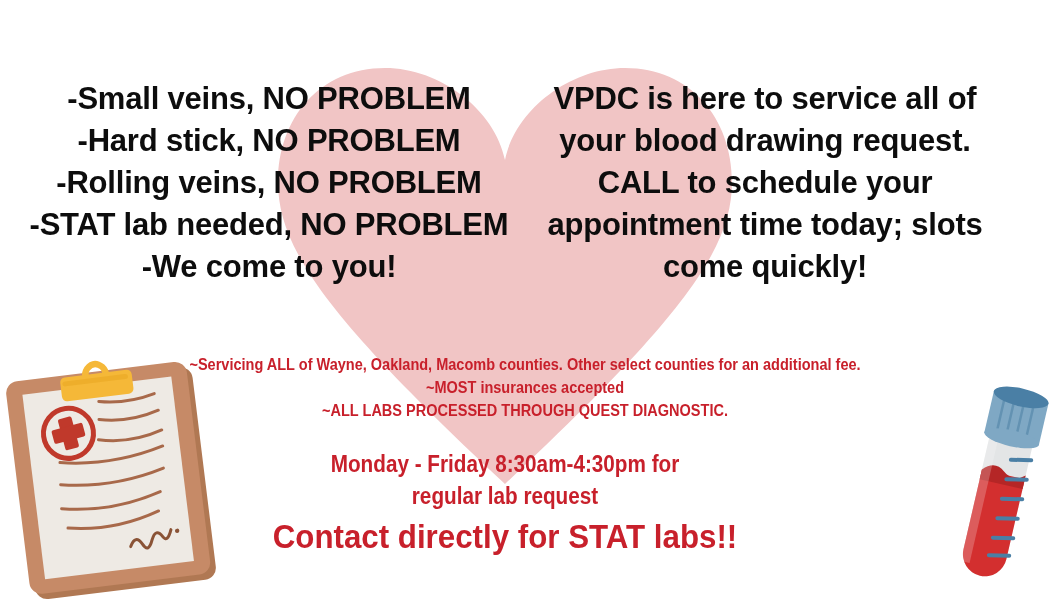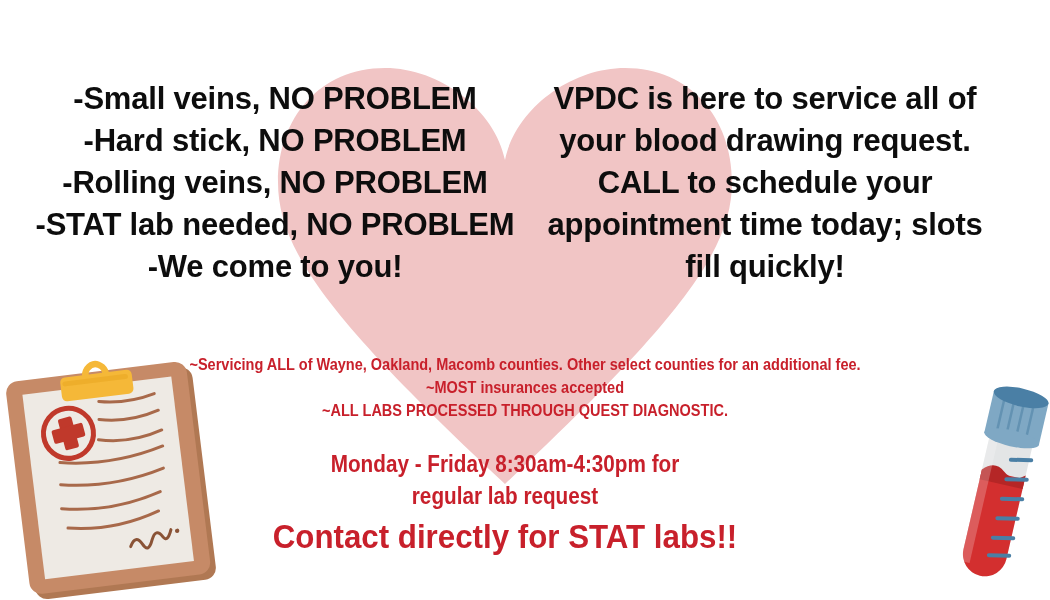--- a/index.html
+++ b/index.html
@@ -32,21 +32,21 @@
     position: absolute;
     text-align: center;
     color: #0d0d0d;
     font-weight: bold;
     font-size: 31px;
     line-height: 42px;
     letter-spacing: -0.2px;
     white-space: pre-line;
   }
   .col-left {
-    left: 35px;
+    left: 29px;
     top: 78px;
     width: 480px;
   }
   .col-right {
     left: 530px;
     top: 78px;
     width: 470px;
   }
 
   
@@ -128,21 +128,21 @@
              C 570 68, 515 110, 505 160 Z" fill="#f1c5c5"></path>
   </svg>
 
   <div class="col col-left">-Small veins, NO PROBLEM
 -Hard stick, NO PROBLEM
 -Rolling veins, NO PROBLEM
 -STAT lab needed, NO PROBLEM
 -We come to you!</div>
 
   <div class="col col-right">VPDC is here to service all of your blood drawing request.
-CALL to schedule your appointment time today; slots fill quickly!</div>
+CALL to schedule your appointment time today; slots come quickly!</div>
 
   <div class="red-block">~Servicing ALL of Wayne, Oakland, Macomb counties. Other select counties for an additional fee.
 ~MOST insurances accepted
 ~ALL LABS PROCESSED THROUGH QUEST DIAGNOSTIC.</div>
 
   <div class="hours-block">Monday - Friday 8:30am-4:30pm for
 regular lab request</div>
 
   <div class="stat-line">Contact directly for STAT labs!!</div>
 

